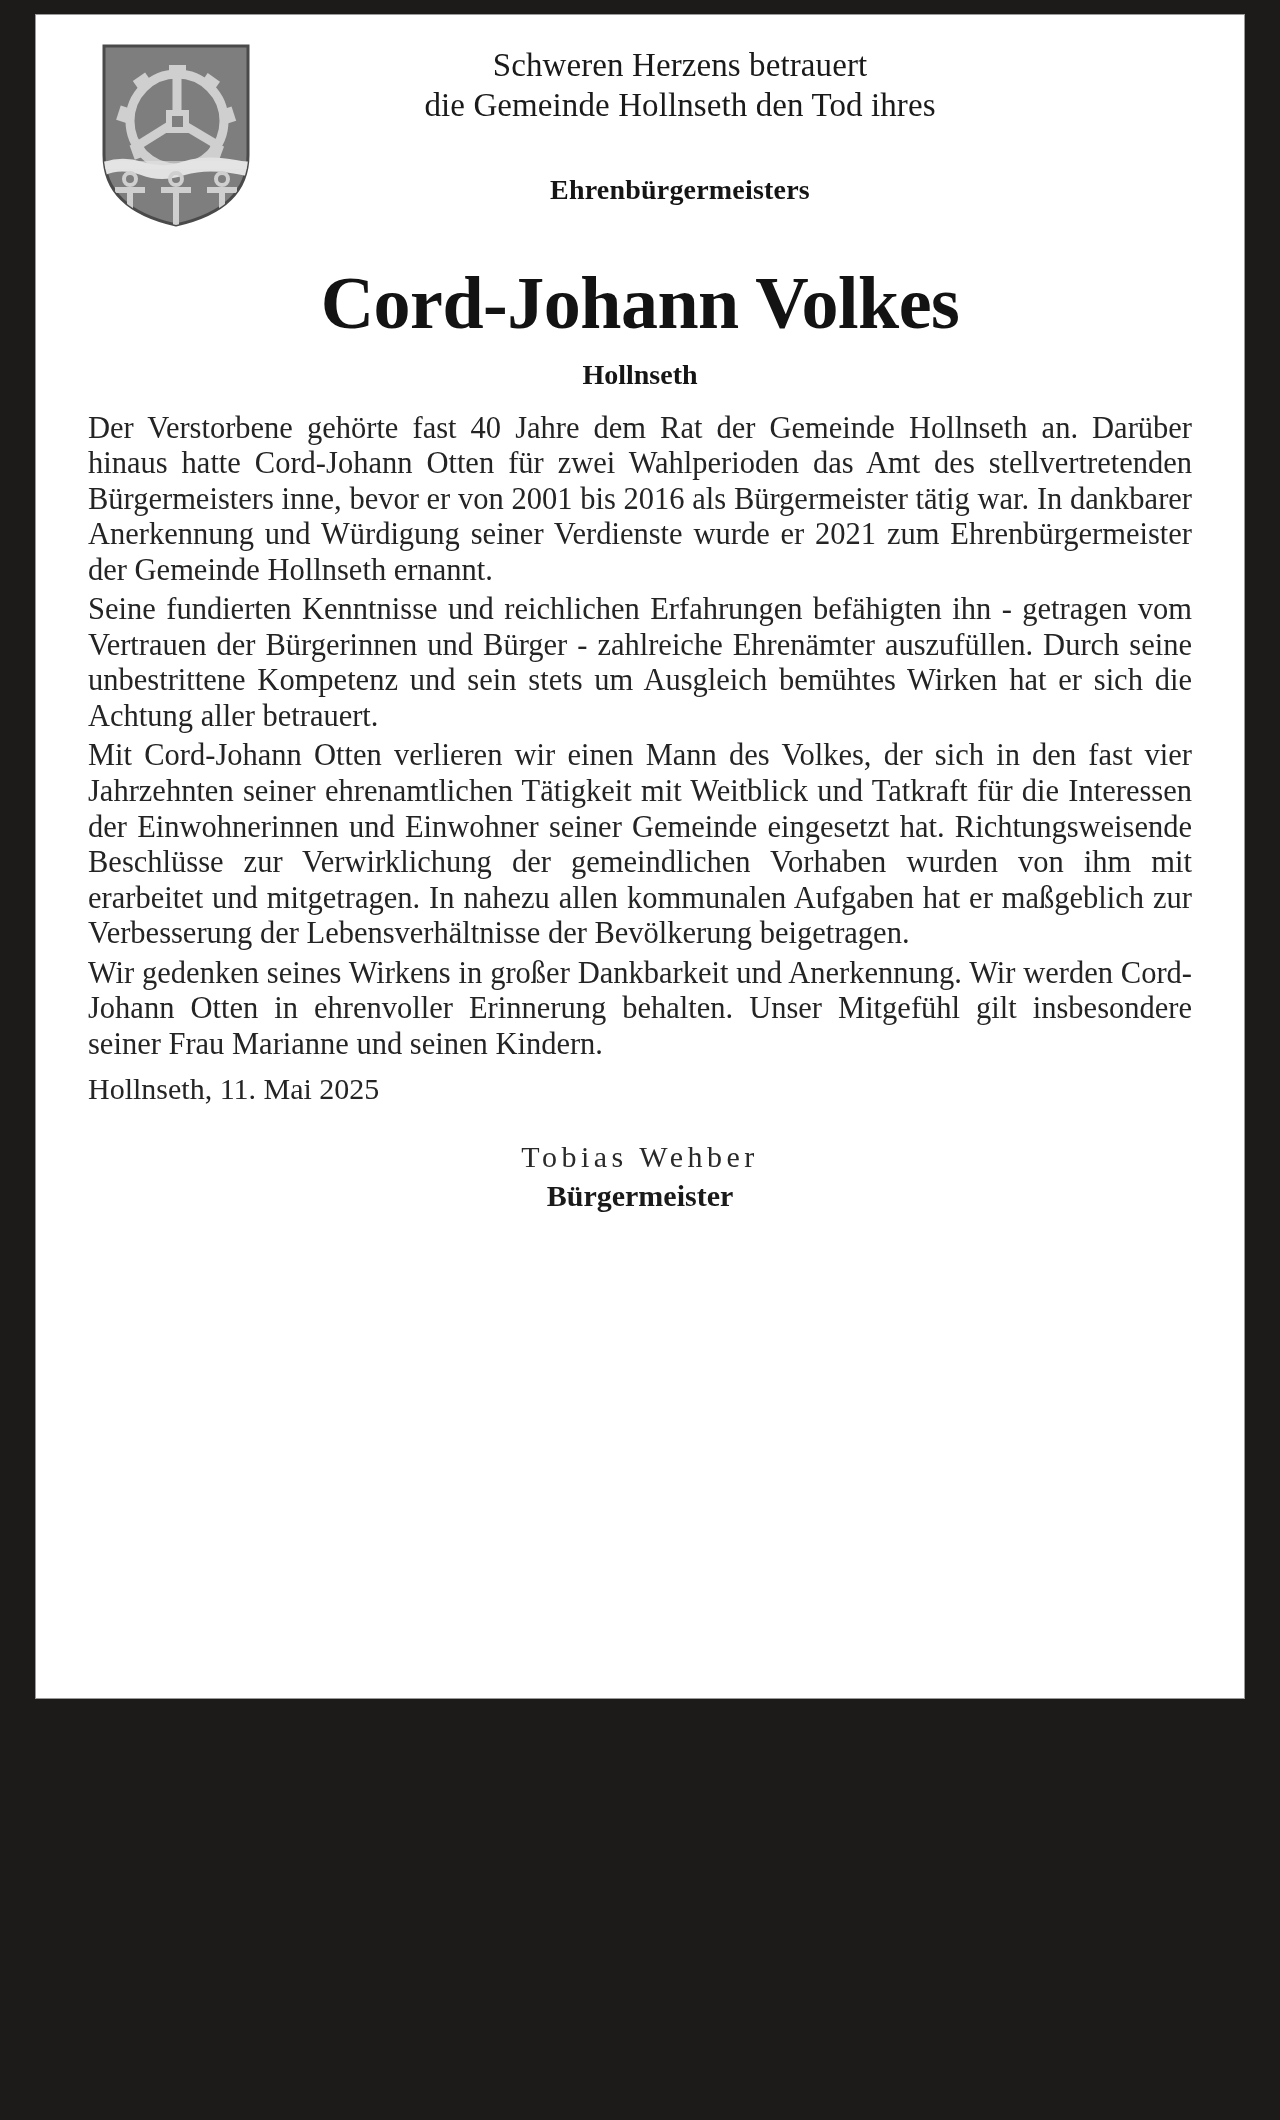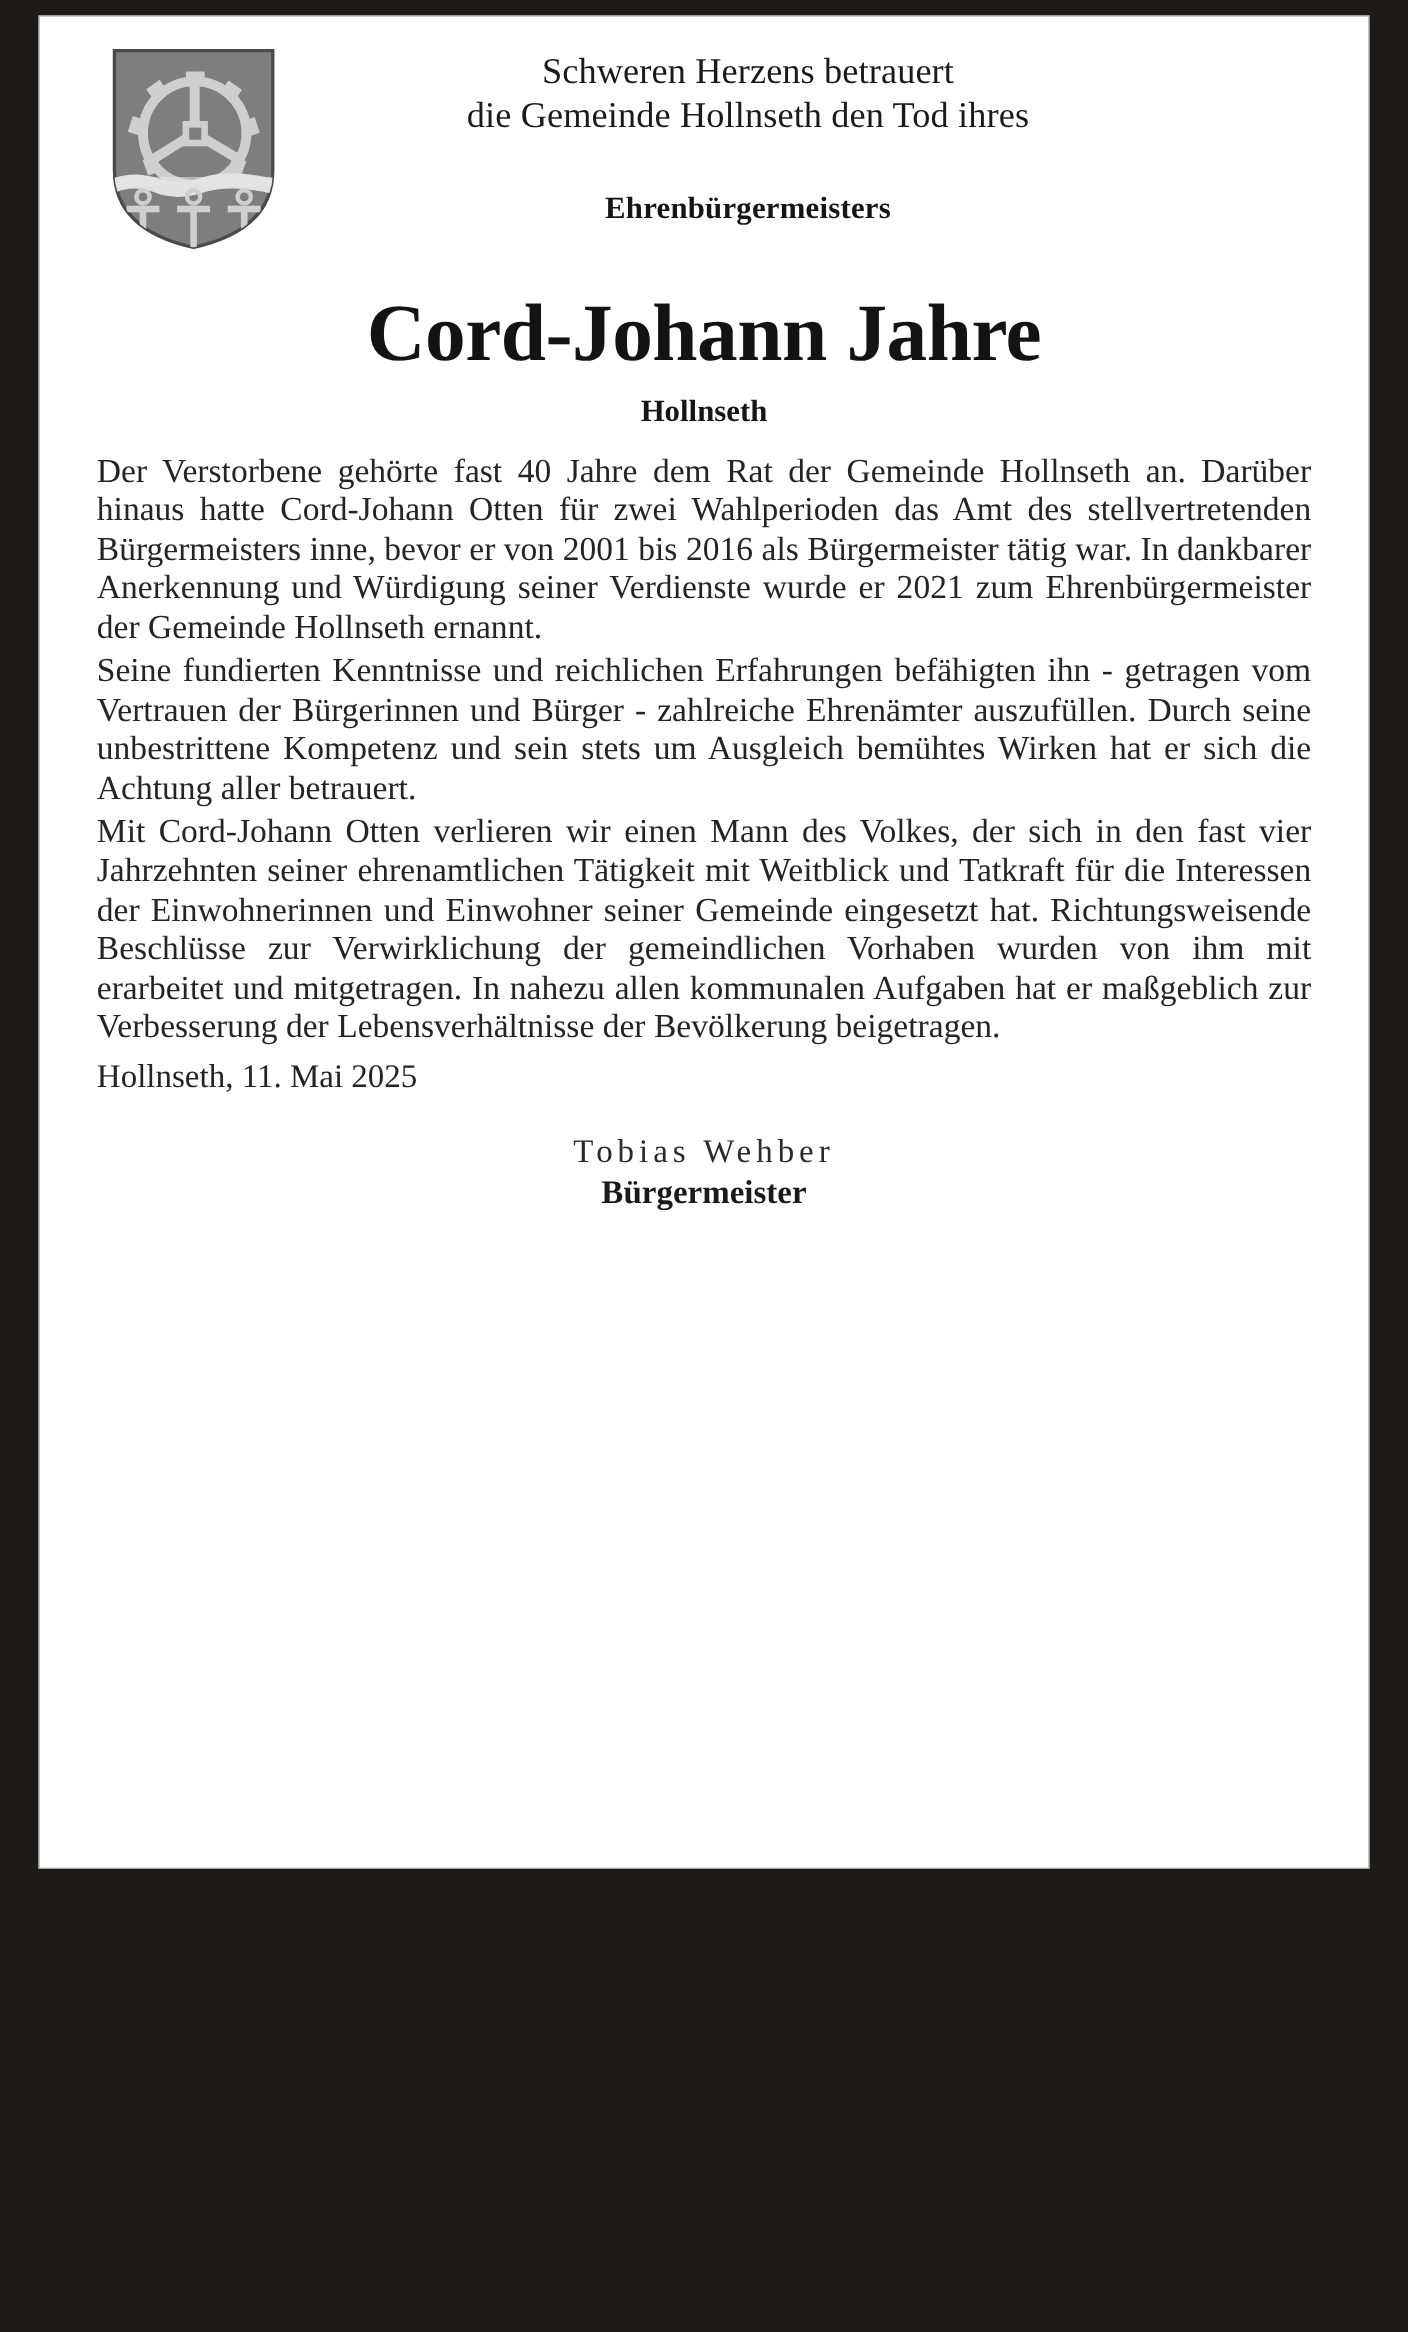--- a/index.html
+++ b/index.html
@@ -201,27 +201,28 @@
       </div>
 
       <div class="lead-lines">
         <span class="lead-line">Schweren Herzens betrauert</span>
         <span class="lead-line">die Gemeinde Hollnseth den Tod ihres</span>
       </div>
 
       <div class="role-line">Ehrenbürgermeisters</div>
     </div>
 
-    <div class="deceased-name">Cord-Johann Jahre</div>
+    <div class="deceased-name">Cord-Johann Volkes</div>
     <div class="place-line">Hollnseth</div>
 
     <div class="body-text">
       <p>Der Verstorbene gehörte fast 40 Jahre dem Rat der Gemeinde Hollnseth an. Darüber hinaus hatte Cord-Johann Otten für zwei Wahlperioden das Amt des stellvertretenden Bürgermeisters inne, bevor er von 2001 bis 2016 als Bürgermeister tätig war. In dankbarer Anerkennung und Würdigung seiner Verdienste wurde er 2021 zum Ehrenbürgermeister der Gemeinde Hollnseth ernannt.</p>
       <p>Seine fundierten Kenntnisse und reichlichen Erfahrungen befähigten ihn - getragen vom Vertrauen der Bürgerinnen und Bürger - zahlreiche Ehrenämter auszufüllen. Durch seine unbestrittene Kompetenz und sein stets um Ausgleich bemühtes Wirken hat er sich die Achtung aller betrauert.</p>
       <p>Mit Cord-Johann Otten verlieren wir einen Mann des Volkes, der sich in den fast vier Jahrzehnten seiner ehrenamtlichen Tätigkeit mit Weitblick und Tatkraft für die Interessen der Einwohnerinnen und Einwohner seiner Gemeinde eingesetzt hat. Richtungsweisende Beschlüsse zur Verwirklichung der gemeindlichen Vorhaben wurden von ihm mit erarbeitet und mitgetragen. In nahezu allen kommunalen Aufgaben hat er maßgeblich zur Verbesserung der Lebensverhältnisse der Bevölkerung beigetragen.</p>
+      <p>Wir gedenken seines Wirkens in großer Dankbarkeit und Anerkennung. Wir werden Cord-Johann Otten in ehrenvoller Erinnerung behalten. Unser Mitgefühl gilt insbesondere seiner Frau Marianne und seinen Kindern.</p>
     </div>
 
     <div class="date-line">Hollnseth, 11. Mai 2025</div>
 
     <div class="signature">
       <div class="signer">Tobias Wehber</div>
       <div class="signer-title">Bürgermeister</div>
     </div>
 
   </div>

